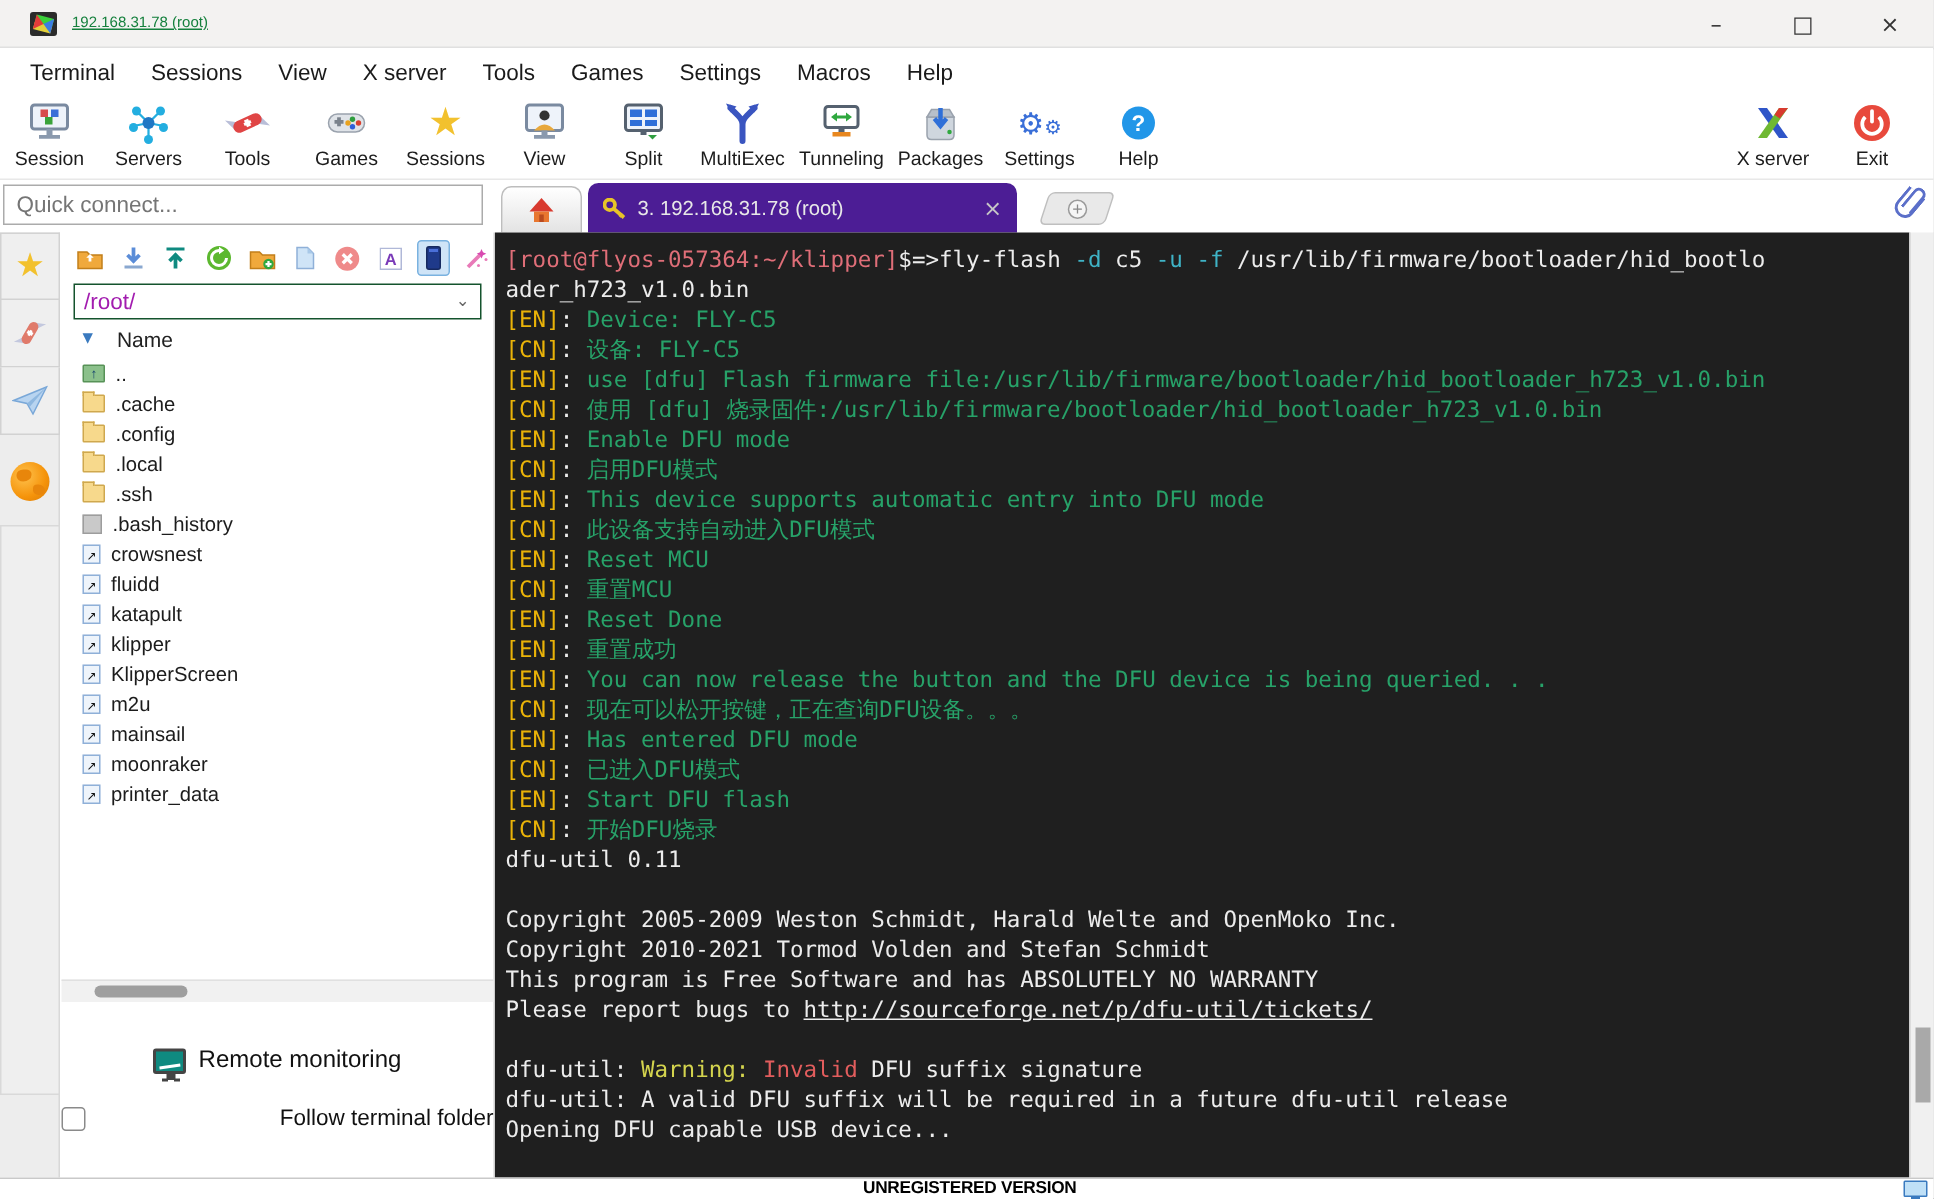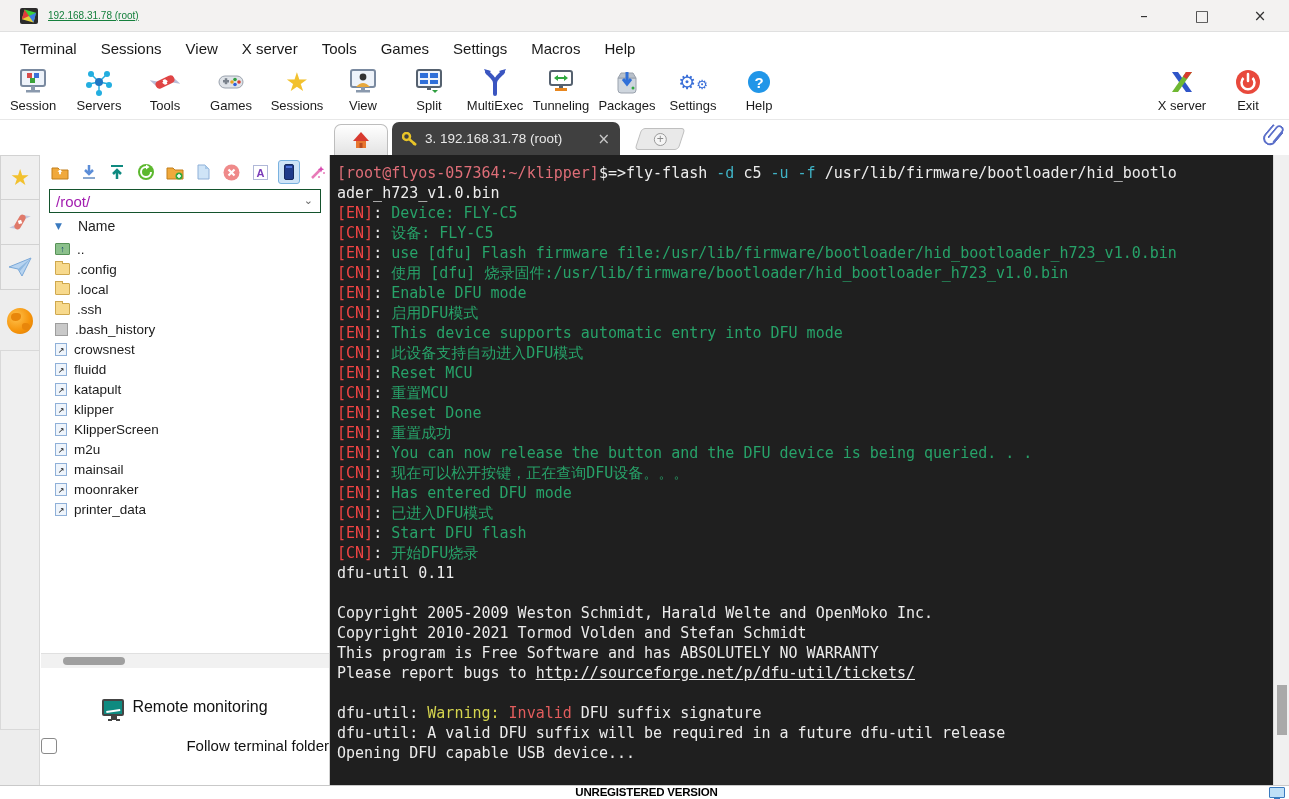--- a/index.html
+++ b/index.html
@@ -27,21 +27,21 @@
   .tb-btn .lb { font-size:13px; color:#1c1c1c; margin-top:1px; white-space:nowrap; }
   .glyph-gear { color:#3a6fd8; font-size:20px; line-height:1; font-family:"DejaVu Sans",sans-serif; }
   .help-circ { width:22px; height:22px; border-radius:50%; background:#2196e8; color:#fff; font-weight:bold; font-size:15px; display:flex; align-items:center; justify-content:center; }
   .star-glyph { color:#f2c12e; font-size:26px; line-height:26px; font-family:"DejaVu Sans",sans-serif; }
 
   
   .tabrow { position:absolute; left:0; top:120px; width:100%; height:35px; background:#fff; }
   .quick-connect { position:absolute; left:2px; top:3px; width:320px; height:27px; border:1px solid #ababab; background:#fff; font-size:15px; color:#999; padding:0 8px; font-family:"Liberation Sans",sans-serif; }
   .tabs { position:absolute; left:334px; top:2px; height:33px; display:flex; align-items:flex-end; }
   .tab-home { width:54px; height:31px; background:linear-gradient(#ffffff,#e3e3e3); border:1px solid #bdbdbd; border-bottom:none; border-radius:7px 7px 0 0; display:flex; align-items:center; justify-content:center; margin-right:4px; }
-  .tab-active { width:228px; height:33px; background:#404040; border-radius:7px 7px 0 0; display:flex; align-items:center; color:#e8e8e8; font-size:13.5px; padding:0 10px; }
+  .tab-active { width:286px; height:33px; background:#4c1d95; border-radius:7px 7px 0 0; display:flex; align-items:center; color:#e8e8e8; font-size:13.5px; padding:0 10px; }
   .tab-active .tab-label { margin-left:7px; white-space:nowrap; }
   .tab-close { margin-left:auto; color:#c7c7c7; font-size:15px; font-family:"DejaVu Sans",sans-serif; }
   .tab-new { width:44px; height:22px; background:#e9e9e9; border:1px solid #bfbfbf; border-radius:4px; transform:skewX(-18deg); margin-left:18px; margin-bottom:5px; display:flex; align-items:center; justify-content:center; }
   .tab-new .plus { transform:skewX(18deg); color:#8a8a8a; font-size:12px; border:1px solid #9a9a9a; border-radius:50%; width:13px; height:13px; line-height:11px; text-align:center; background:#f5f5f5; }
   .paperclip { position:absolute; right:10px; top:6px; width:14px; height:20px; border:2.5px solid #5b6fc9; border-top:none; border-radius:0 0 8px 8px; transform:rotate(40deg); }
   .paperclip:before { content:""; position:absolute; left:2px; top:-4px; width:5px; height:16px; border:2px solid #5b6fc9; border-bottom:none; border-radius:6px 6px 0 0; }
 
   
   .main { position:absolute; left:0; top:155px; width:100%; height:631px; }
 
@@ -79,21 +79,21 @@
   .rm-icon:before { content:""; position:absolute; left:2px; top:5px; width:14px; height:4px; border-bottom:2px solid #fff; transform:rotate(-8deg); }
   .rm-icon:after { content:""; position:absolute; left:7px; bottom:-6px; width:6px; height:4px; background:#444; box-shadow:-4px 2px 0 -1px #444, 4px 2px 0 -1px #444; }
   .follow-row { position:absolute; left:0; bottom:32px; width:100%; display:flex; align-items:center; justify-content:space-between; gap:9px; font-size:15px; color:#111; }
   .checkbox { width:16px; height:16px; border:1px solid #8a8a8a; border-radius:3px; background:#fff; }
 
   
   .terminal { position:absolute; left:330px; top:0; right:16px; height:100%; background:#1f1f1f; padding:8px 7px; font-family:"DejaVu Sans Mono","DejaVu Sans",monospace; font-size:15px; line-height:20px; white-space:pre; overflow:hidden; }
   .tline { height:20px; }
   .c-def    { color:#ececec; }
   .c-prompt { color:#df6e78; }
-  .c-blue   { color:#ef4444; }
+  .c-blue   { color:#eab308; }
   .c-green  { color:#27a269; }
   .c-cyan   { color:#3fb3c6; }
   .c-yellow { color:#d4d44e; }
   .c-red    { color:#e25d5d; }
   .c-link   { color:#ececec; text-decoration:underline; }
 
   
   .vscroll { position:absolute; right:0; top:0; width:16px; height:100%; background:#f0f0f0; border-left:1px solid #dcdcdc; }
   .vthumb { position:absolute; left:3px; top:530px; width:10px; height:50px; background:#a9a9a9; }
 
@@ -292,20 +292,21 @@
               <path d="M8.5 9 a6.5 6.5 0 1 0 9 0" fill="none" stroke="#fff" stroke-width="2.5"></path>
               <line x1="13" y1="5" x2="13" y2="12" stroke="#fff" stroke-width="2.5" stroke-linecap="round"></line>
             </svg>
         </span>
         <span class="lb">Exit</span>
       </div>
     </div>
   </div>
 
   <div class="tabrow">
+    <input class="quick-connect" placeholder="Quick connect..." style="">
     <div class="tabs">
       <div class="tab-home">
         <span>
           <svg width="20" height="20" viewBox="0 0 20 20">
               <path d="M10 2 L18 11 L2 11 Z" fill="#d83a2f"></path>
               <rect x="5" y="11" width="10" height="7" fill="#e8762f"></rect>
               <rect x="8.5" y="13" width="3" height="5" fill="#b84a1f"></rect>
             </svg>
         </span>
       </div>
@@ -433,20 +434,24 @@
         <span class="sort-tri">▼</span>
         <span>Name</span>
       </div>
       <div class="file-list">
           <div class="file-row">
             <span class="ficon updir">↑</span>
             <span>..</span>
           </div>
           <div class="file-row">
             <span class="ficon folder"></span>
+            <span>.cache</span>
+          </div>
+          <div class="file-row">
+            <span class="ficon folder"></span>
             <span>.config</span>
           </div>
           <div class="file-row">
             <span class="ficon folder"></span>
             <span>.local</span>
           </div>
           <div class="file-row">
             <span class="ficon folder"></span>
             <span>.ssh</span>
           </div>

